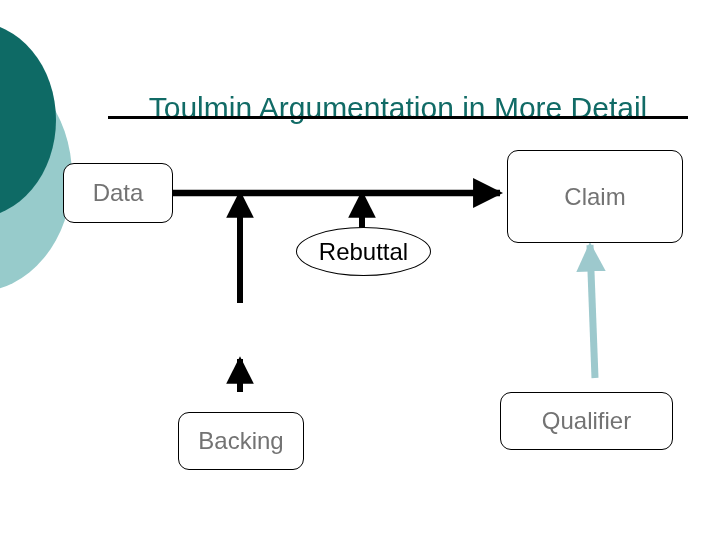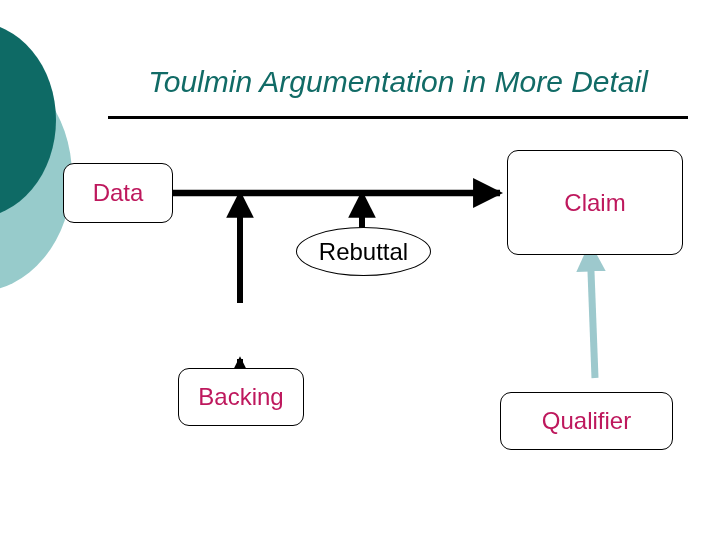--- a/index.html
+++ b/index.html
@@ -37,24 +37,23 @@
     top: 22px;
     width: 164px;
     height: 196px;
     background: #0e6a65;
   }
 
   
   #title-block {
     position: absolute;
     left: 108px;
-    top: 64px;
+    top: 90px;
     width: 580px;
     text-align: center;
-    font-style: italic;
   }
   #title-text {
     font-size: 30px;
     line-height: 36px;
     color: #116b66;
     white-space: nowrap;
     letter-spacing: 0px;
   }
   #title-rule {
     position: absolute;
@@ -68,29 +67,29 @@
   
   .node {
     position: absolute;
     box-sizing: border-box;
     background: #ffffff;
     border: 1.6px solid #000000;
     border-radius: 11px;
     display: flex;
     align-items: center;
     justify-content: center;
-    color: #be185d;
+    color: #737373;
     font-size: 24px;
     line-height: 1;
     z-index: 5;
   }
   #node-data   { left: 63px;  top: 163px; width: 110px; height: 60px; }
-  #node-claim  { left: 507px; top: 150px; width: 176px; height: 105px; }
+  #node-claim  { left: 507px; top: 150px; width: 176px; height: 93px; }
   #node-warrant{ left: 178px; top: 302px; width: 126px; height: 57px; }
-  #node-backing{ left: 178px; top: 368px; width: 126px; height: 58px; }
+  #node-backing{ left: 178px; top: 412px; width: 126px; height: 58px; }
   #node-rebuttal{left: 500px; top: 392px; width: 173px; height: 58px; }
 
   
   #node-qualifier {
     position: absolute;
     left: 296px;
     top: 227px;
     width: 135px;
     height: 49px;
     box-sizing: border-box;

